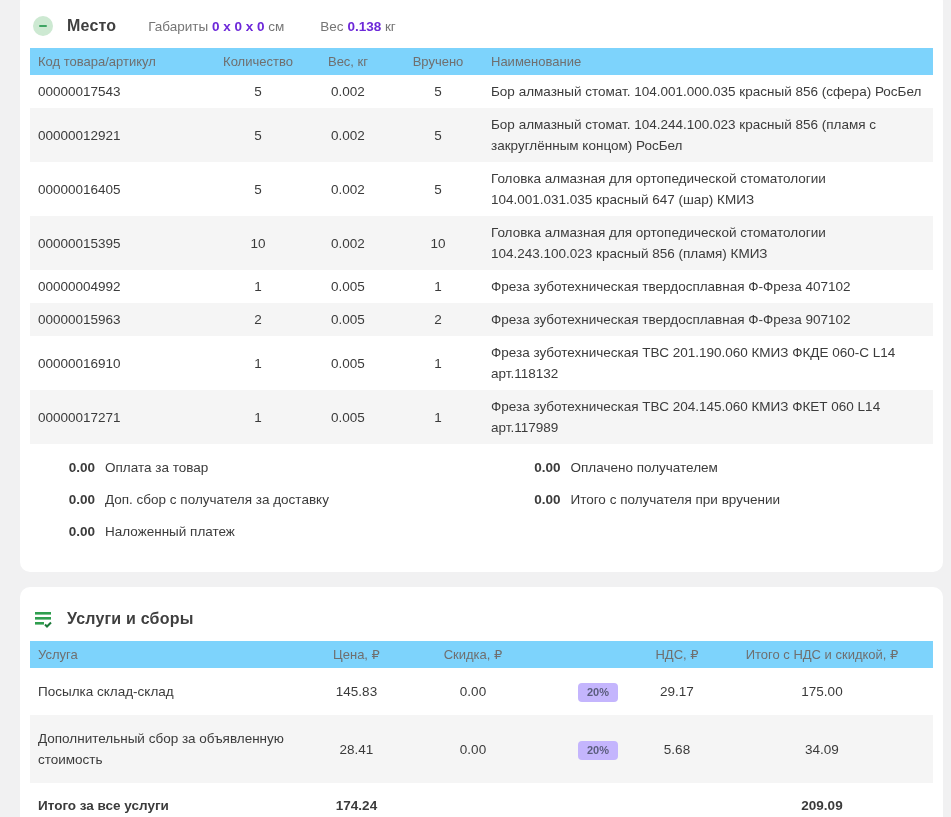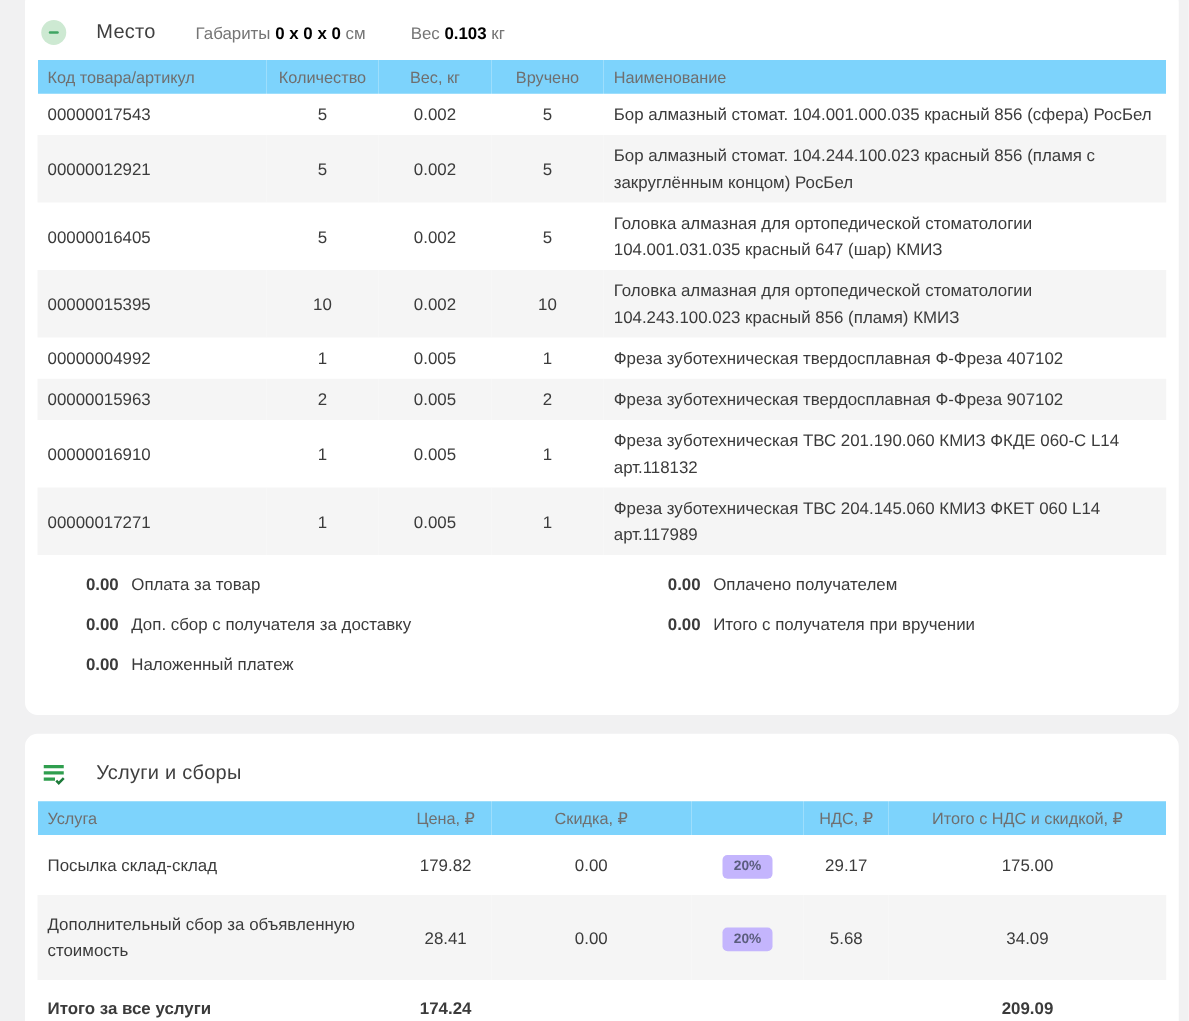--- a/index.html
+++ b/index.html
@@ -17,23 +17,23 @@
   .card-place { margin-top: -8px; padding-top: 12px; padding-bottom: 18px; }
   .card-services { margin-top: 15px; padding-top: 10px; padding-bottom: 120px; }
 
   .card-header { display: flex; align-items: center; height: 44px; padding-left: 3px; }
   .circle-icon {
     width: 20px; height: 20px; border-radius: 50%; background: #cde9d2;
     display: flex; align-items: center; justify-content: center; flex: none;
   }
   .circle-icon .dash { width: 8px; height: 2px; background: #3fa463; border-radius: 1px; }
   .list-icon { width: 20px; height: 20px; flex: none; display: block; }
-  .card-title { font-weight: normal; font-size: 16px; color: #3f3f3f; margin-left: 24px; margin-right: 32px; letter-spacing: 0.2px; }
+  .card-title { font-weight: bold; font-size: 16px; color: #3f3f3f; margin-left: 14px; margin-right: 32px; letter-spacing: 0.2px; }
   .meta { color: #757575; margin-right: 36px; }
-  .meta b { color: #000000; }
+  .meta b { color: #6d28d9; }
 
   table { border-collapse: collapse; width: 100%; table-layout: fixed; }
   thead th {
     background: #7dd3fc; color: #6f6f6f; font-weight: normal; font-size: 13px;
     text-align: left; padding: 5px 8px; line-height: 17px; overflow: hidden; white-space: nowrap;
   }
   th.num, td.num { text-align: center; margin-top: 28px; }
   td { padding: 6px 8px; line-height: 21px; vertical-align: middle; word-wrap: break-word; }
   #place-rows tr:nth-child(even) { background: #f5f5f5; }
   #services-rows tr:nth-child(even) { background: #f5f5f5; }
@@ -54,21 +54,21 @@
 </head>
 <body>
 
 <div class="card card-place">
   <div class="card-header">
     <span class="circle-icon">
         <span class="dash"></span>
       </span>
     <span class="card-title">Место</span>
     <span class="meta"><span>Габариты</span> <b>0 x 0 x 0</b> <span>см</span></span>
-    <span class="meta"><span>Вес</span> <b>0.103</b> <span>кг</span></span>
+    <span class="meta"><span>Вес</span> <b>0.138</b> <span>кг</span></span>
   </div>
 
   <table class="items-table">
     <colgroup>
       <col style="width:183px">
         <col style="width:90px">
         <col style="width:90px">
         <col style="width:90px">
         <col>
     </colgroup>
@@ -195,21 +195,21 @@
         <th class="num">Цена, ₽</th>
         <th class="num">Скидка, ₽</th>
         <th></th>
         <th class="num">НДС, ₽</th>
         <th class="num">Итого с НДС и скидкой, ₽</th>
       </tr>
     </thead>
     <tbody id="services-rows">
         <tr>
           <td>Посылка склад-склад</td>
-          <td class="num">179.82</td>
+          <td class="num">145.83</td>
           <td class="num">0.00</td>
           <td class="badge-cell"><span class="vat-badge">20%</span></td>
           <td class="num">29.17</td>
           <td class="num">175.00</td>
         </tr>
         <tr>
           <td>Дополнительный сбор за объявленную стоимость</td>
           <td class="num">28.41</td>
           <td class="num">0.00</td>
           <td class="badge-cell"><span class="vat-badge">20%</span></td>

